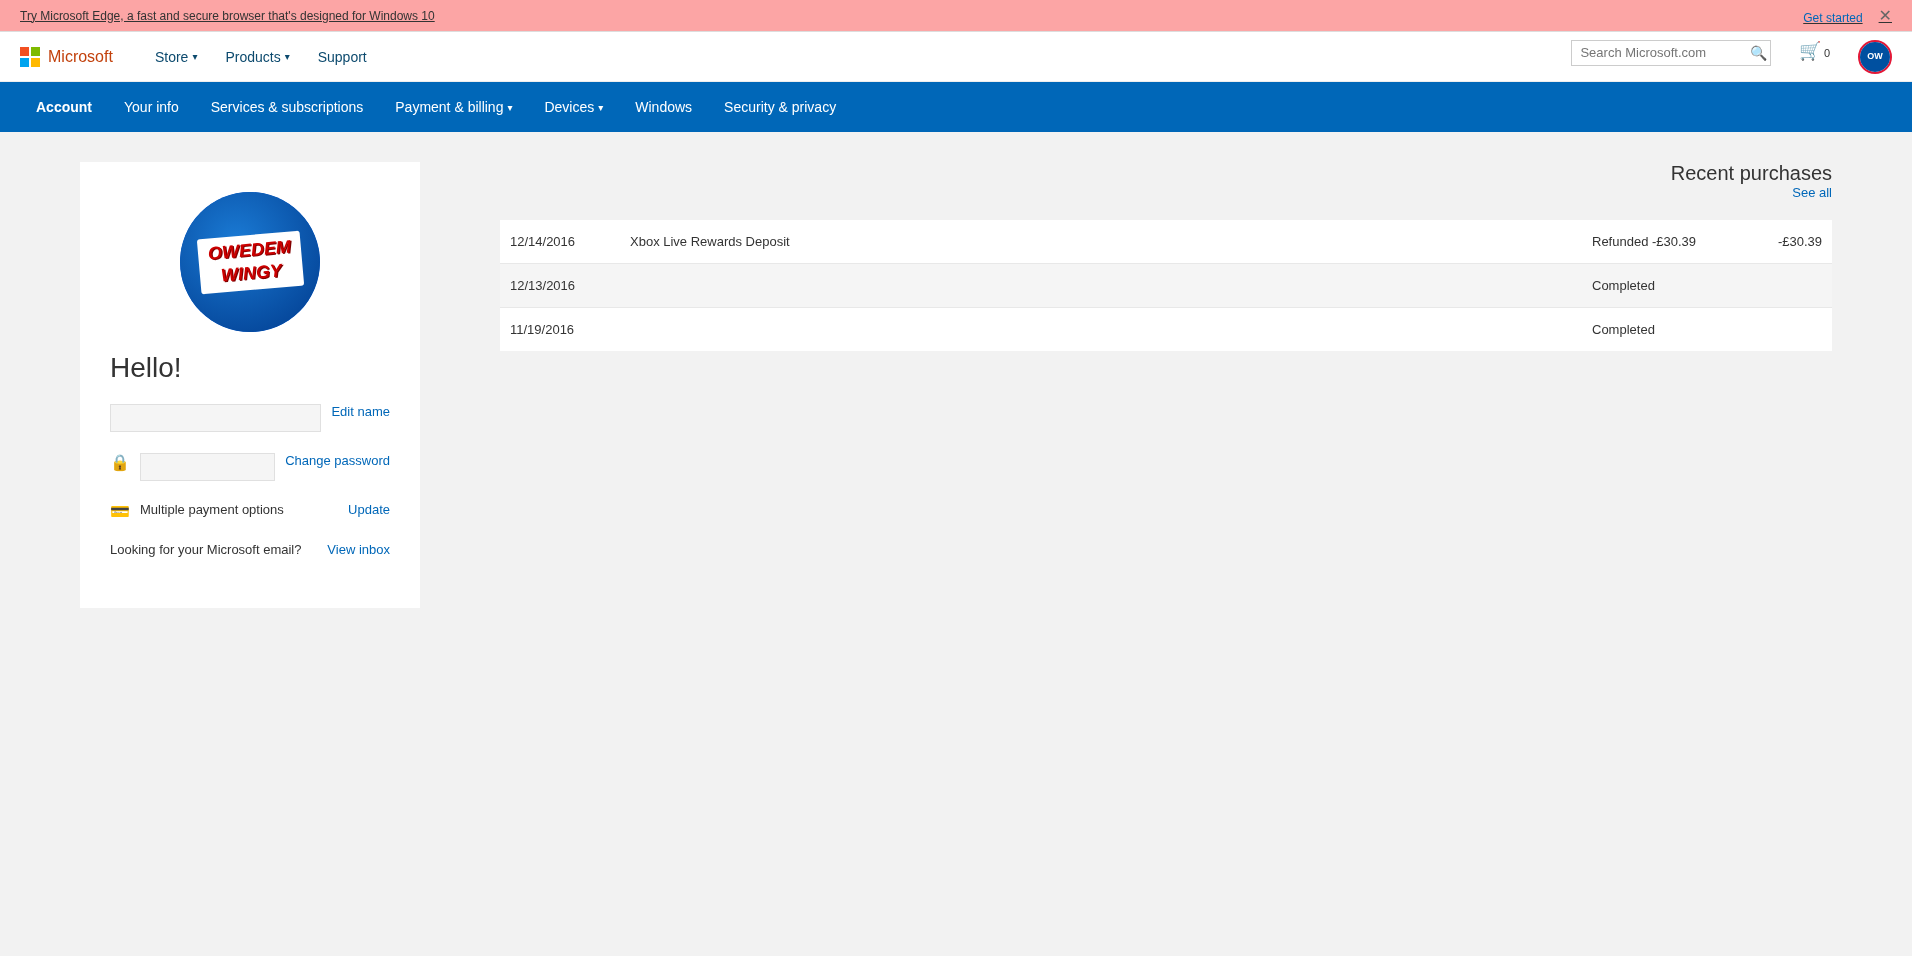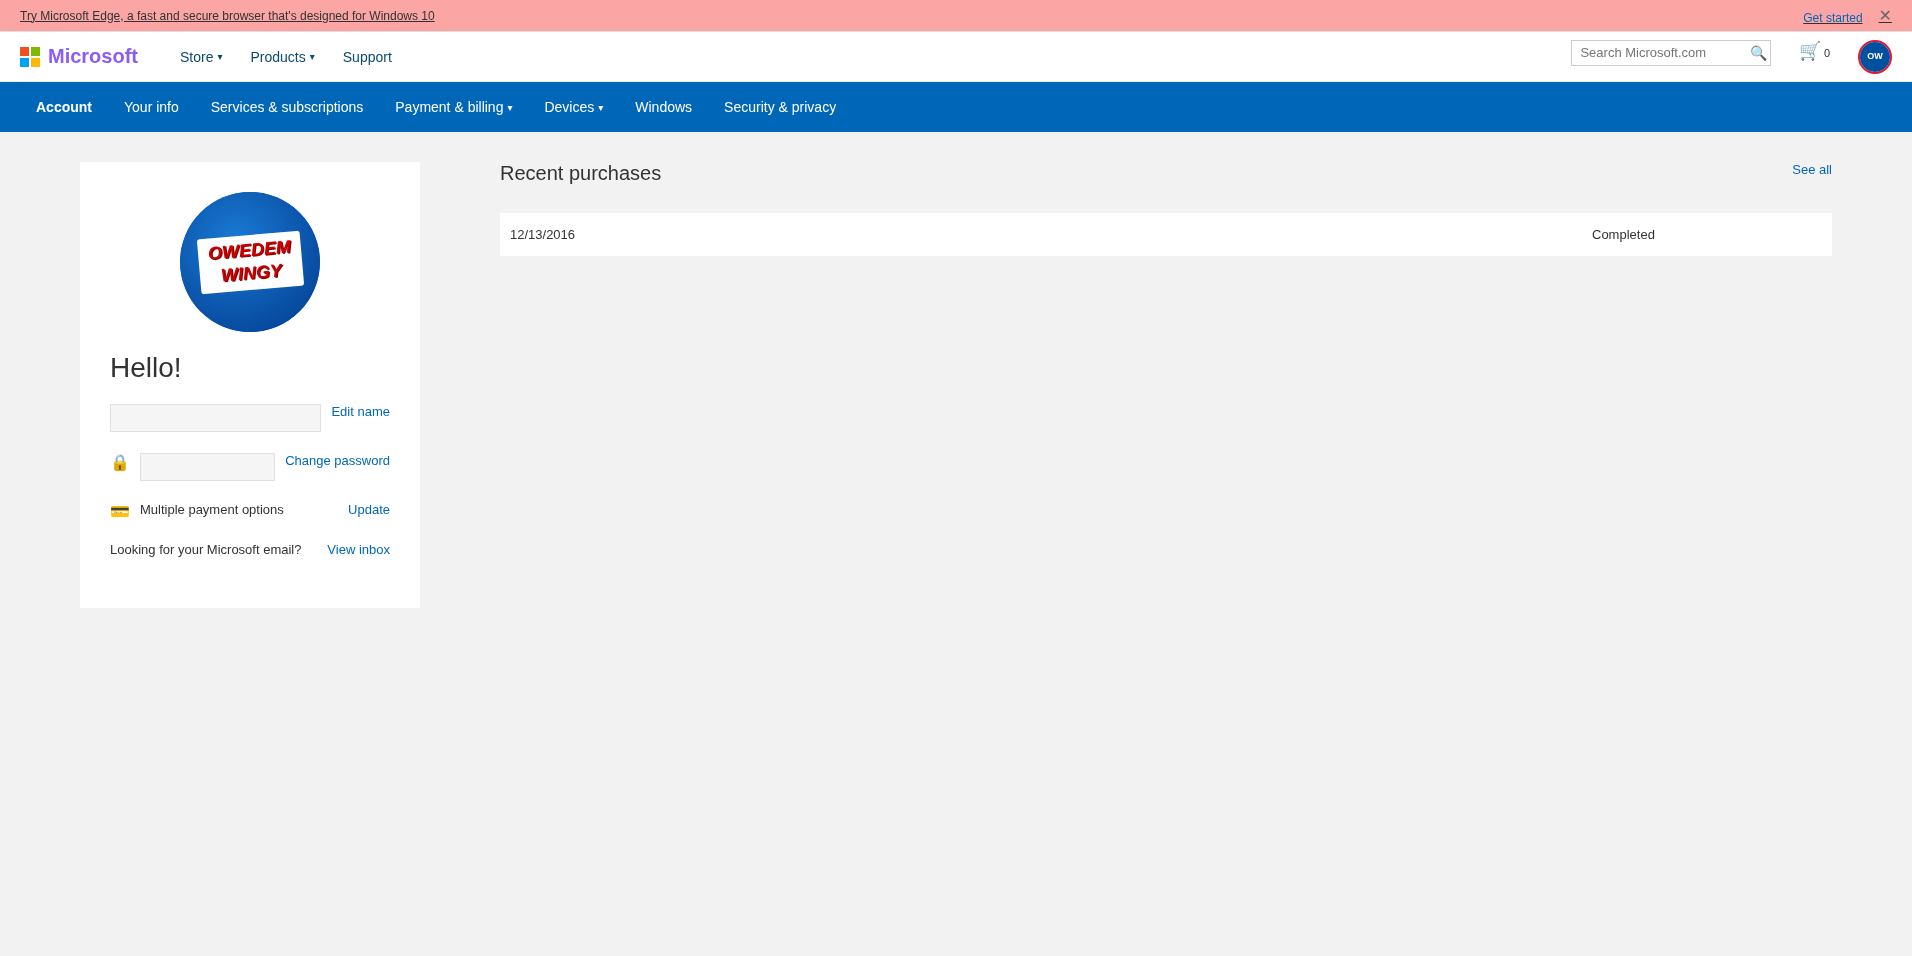--- a/index.html
+++ b/index.html
@@ -39,21 +39,21 @@
       grid-template-rows: 1fr 1fr;
       width: 20px;
       height: 20px;
       gap: 2px;
       margin-right: 8px;
     }
     .ms-grid span:nth-child(1) { background: #f25022; }
     .ms-grid span:nth-child(2) { background: #7fba00; }
     .ms-grid span:nth-child(3) { background: #00a4ef; }
     .ms-grid span:nth-child(4) { background: #ffb900; }
-    .ms-brand { font-size: 20px; color: #8b5cf6; font-weight: 700; }
+    .ms-brand { font-size: 16px; color: #c2410c; font-weight: 400; }
     .nav-links { display: flex; gap: 4px; flex: 1; }
     .nav-link {
       padding: 0 12px;
       height: 50px;
       display: flex;
       align-items: center;
       cursor: pointer;
       color: #0c4a6e;
       font-size: 14px;
       text-decoration: none;
@@ -204,22 +204,23 @@
       flex: 1;
       color: #333;
       font-size: 13px;
     }
 
     
     .right-panel { flex: 1; }
     .purchases-header {
       display: flex;
       justify-content: space-between;
-      align-items: flex-start;
-      margin-bottom: 28px;
+      align-items: flex-end;
+      margin-bottom: 20px;
+      flex-direction: column;
     }
     .purchases-title {
       font-size: 20px;
       color: #333;
       font-weight: 400;
     }
     .see-all-link {
       color: #0067b8;
       cursor: pointer;
       font-size: 13px;
@@ -360,23 +361,35 @@
   </div>
 
   <div class="right-panel">
     <div class="purchases-header">
       <h2 class="purchases-title">Recent purchases</h2>
       <a class="see-all-link">See all</a>
     </div>
 
     <table class="purchases-table">
       <tbody id="purchases-body">
+      <tr>
+            <td class="date-col">12/14/2016</td>
+            <td>Xbox Live Rewards Deposit</td>
+            <td class="status-col">Refunded -£30.39</td>
+            <td class="amount-col">-£30.39</td>
+          </tr>
           <tr>
             <td class="date-col">12/13/2016</td>
             <td></td>
             <td class="status-col">Completed</td>
             <td class="amount-col"></td>
           </tr>
+          <tr>
+            <td class="date-col">11/19/2016</td>
+            <td></td>
+            <td class="status-col">Completed</td>
+            <td class="amount-col"></td>
+          </tr>
         </tbody>
     </table>
   </div>
 
 </div>
 
 </body></html>

